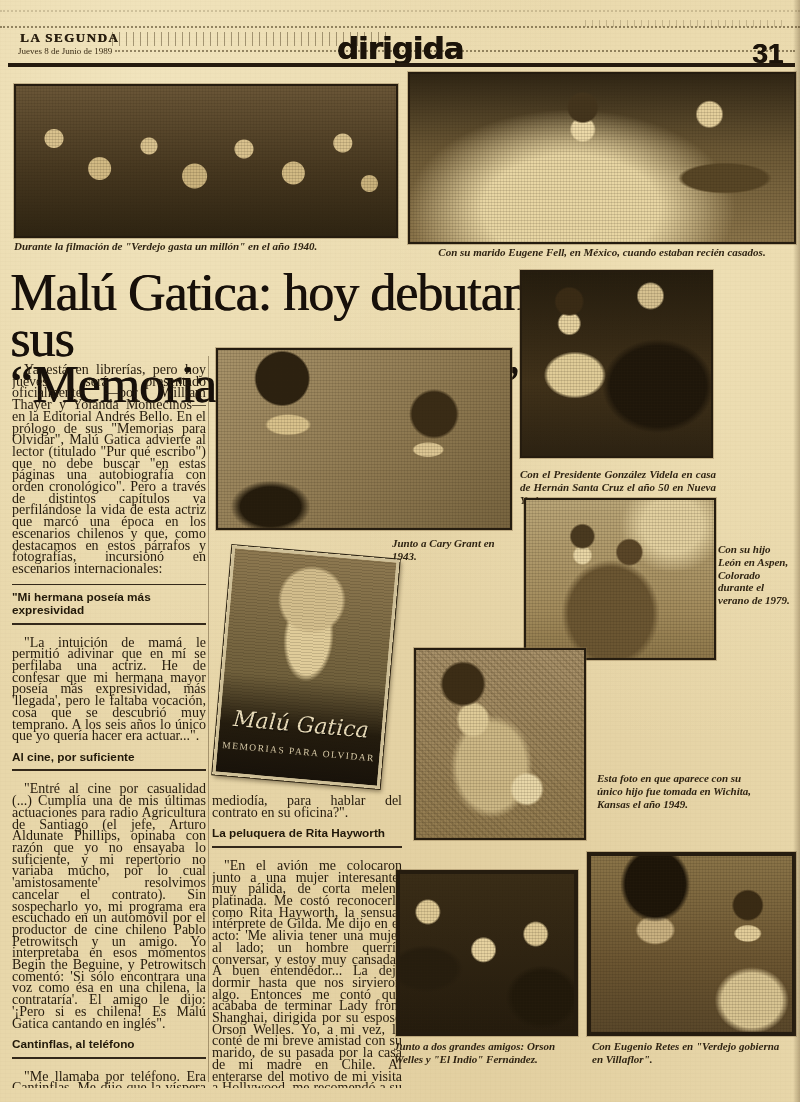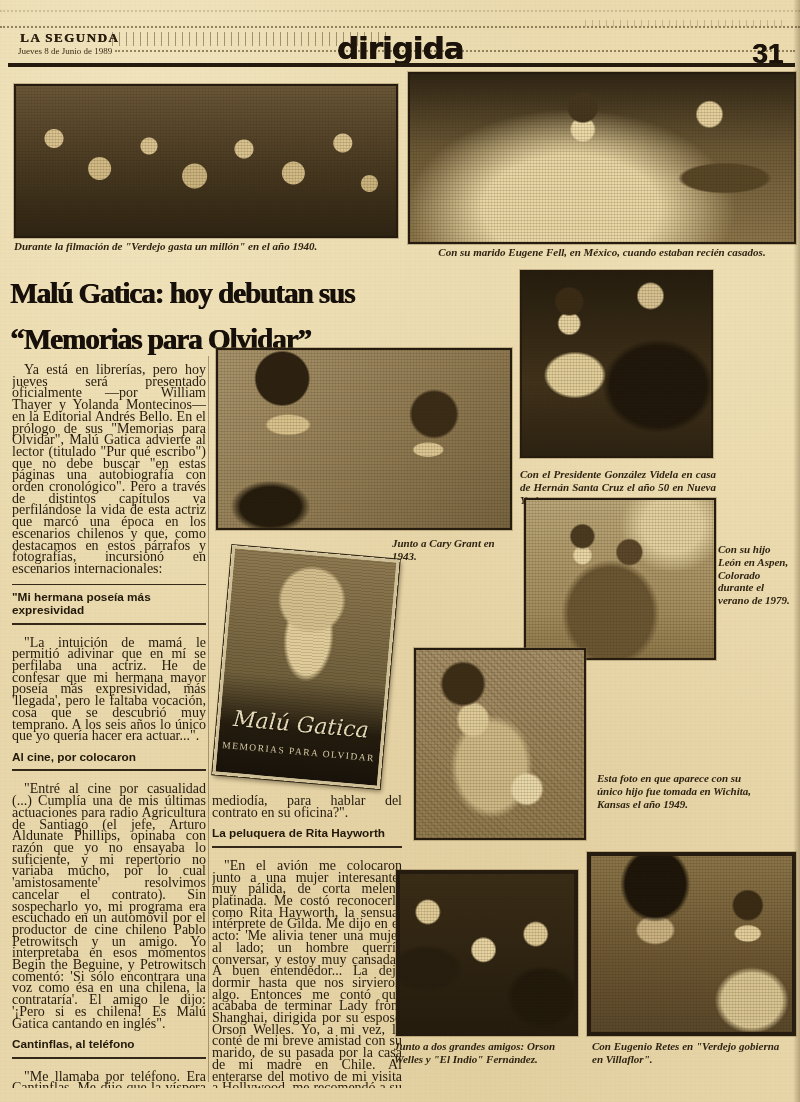--- a/index.html
+++ b/index.html
@@ -35,22 +35,22 @@
 
   .photo{position:absolute;border:2px solid #251c0f;box-shadow:0 0 0 1px rgba(130,108,70,.4);}
   .photo::after{content:"";position:absolute;inset:0;pointer-events:none;
     background:
       repeating-linear-gradient(0deg, rgba(46,34,16,.14) 0 1px, transparent 1px 3px),
       repeating-linear-gradient(90deg, rgba(46,34,16,.10) 0 1px, transparent 1px 3px);}
   .frame-heavy{border-width:4px;}
 
   .caption{font-weight:bold;font-style:italic;font-size:11px;line-height:12.8px;color:#2e2312;}
 
-  .headline{font-family:"Liberation Serif",serif;font-weight:bold;color:#17100a;
-    font-size:29px;line-height:46px;letter-spacing:-1px;text-shadow:.8px 0 0 #17100a;}
+  .headline{font-family:"Liberation Serif",serif;font-weight:normal;color:#17100a;
+    font-size:52px;line-height:46px;letter-spacing:-1px;text-shadow:.8px 0 0 #17100a;}
 
   .col{position:absolute;overflow:hidden;}
   .col p{margin:12px 0 6px 0;font-size:14px;line-height:11.7px;text-align:justify;
     text-indent:12px;color:#251b0d;}
   .col h3{margin:9px 0 7px 0;padding-bottom:5px;font-family:"Liberation Sans",sans-serif;
     font-weight:bold;font-size:11.8px;line-height:13.5px;color:#211809;
     border-bottom:2px solid #33281a;}
   h3.rule-top{border-top:1.5px solid #33281a;padding-top:6px;}
   .colrule{width:1px;background:rgba(84,66,38,.45);}
 
@@ -158,21 +158,21 @@
     <div>“Memorias para Olvidar”</div>
   </div>
 
   <div class="photo ph-videla" style="left:520px;top:270px;width:189px;height:184px;"></div>
   <div class="abs caption" style="left:520px;top:468px;width:196px;text-align:justify;font-style:italic;">Con el Presidente González Videla en casa de Hernán Santa Cruz el año 50 en Nueva York.</div>
 
   <div class="col" style="left:12px;top:352px;width:194px;height:736px;">
     <p>Ya está en librerías, pero hoy jueves será presentado oficialmente —por William Thayer y Yolanda Montecinos— en la Editorial Andrés Bello. En el prólogo de sus "Memorias para Olvidar", Malú Gatica advierte al lector (titulado "Pur qué escribo") que no debe buscar "en estas páginas una autobiografía con orden cronológico". Pero a través de distintos capítulos va perfilándose la vida de esta actriz que marcó una época en los escenarios chilenos y que, como destacamos en estos párrafos y fotografías, incursionó en escenarios internacionales:</p>
     <h3 class="rule-top">"Mi hermana poseía más expresividad</h3>
     <p>"La intuición de mamá le permitió adivinar que en mí se perfilaba una actriz. He de confesar que mi hermana mayor poseía más expresividad, más 'llegada', pero le faltaba vocación, cosa que se descubrió muy temprano. A los seis años lo único que yo quería hacer era actuar...".</p>
-    <h3>Al cine, por colocaron</h3>
+    <h3>Al cine, por suficiente</h3>
     <p>"Entré al cine por casualidad (...) Cumplía una de mis últimas actuaciones para radio Agricultura de Santiago (el jefe, Arturo Aldunate Phillips, opinaba con razón que yo no ensayaba lo suficiente, y mi repertorio no variaba mucho, por lo cual 'amistosamente' resolvimos cancelar el contrato). Sin sospecharlo yo, mi programa era escuchado en un automóvil por el productor de cine chileno Pablo Petrowitsch y un amigo. Yo interpretaba en esos momentos Begin the Beguine, y Petrowitsch comentó: 'Si sólo encontrara una voz como ésa en una chilena, la contrataría'. El amigo le dijo: '¡Pero si es chilena! Es Malú Gatica cantando en inglés".</p>
     <h3>Cantinflas, al teléfono</h3>
     <p>"Me llamaba por teléfono. Era Cantinflas. Me dijo que la víspera se había llevado una gran sorpresa conmigo. Que nunca había sospechado antes que bajo mi digna fachada de siempre hubiese una personita tan chispeante. Necesitaba una protagonista para Sábado negro, la película que estaba a punto de producir para Posa Films. ¿Sería posible que mi jaqueca hubiese disminuido, digamos, a</p>
   </div>
   <div class="abs colrule" style="left:208px;top:356px;height:726px;"></div>
 
   <div class="photo ph-grant" style="left:216px;top:348px;width:292px;height:178px;"></div>
   <div class="abs caption" style="left:392px;top:537px;width:110px;">Junto a Cary Grant en 1943.</div>
 
   <div class="cover" style="left:222px;top:552px;width:162px;height:224px;">

